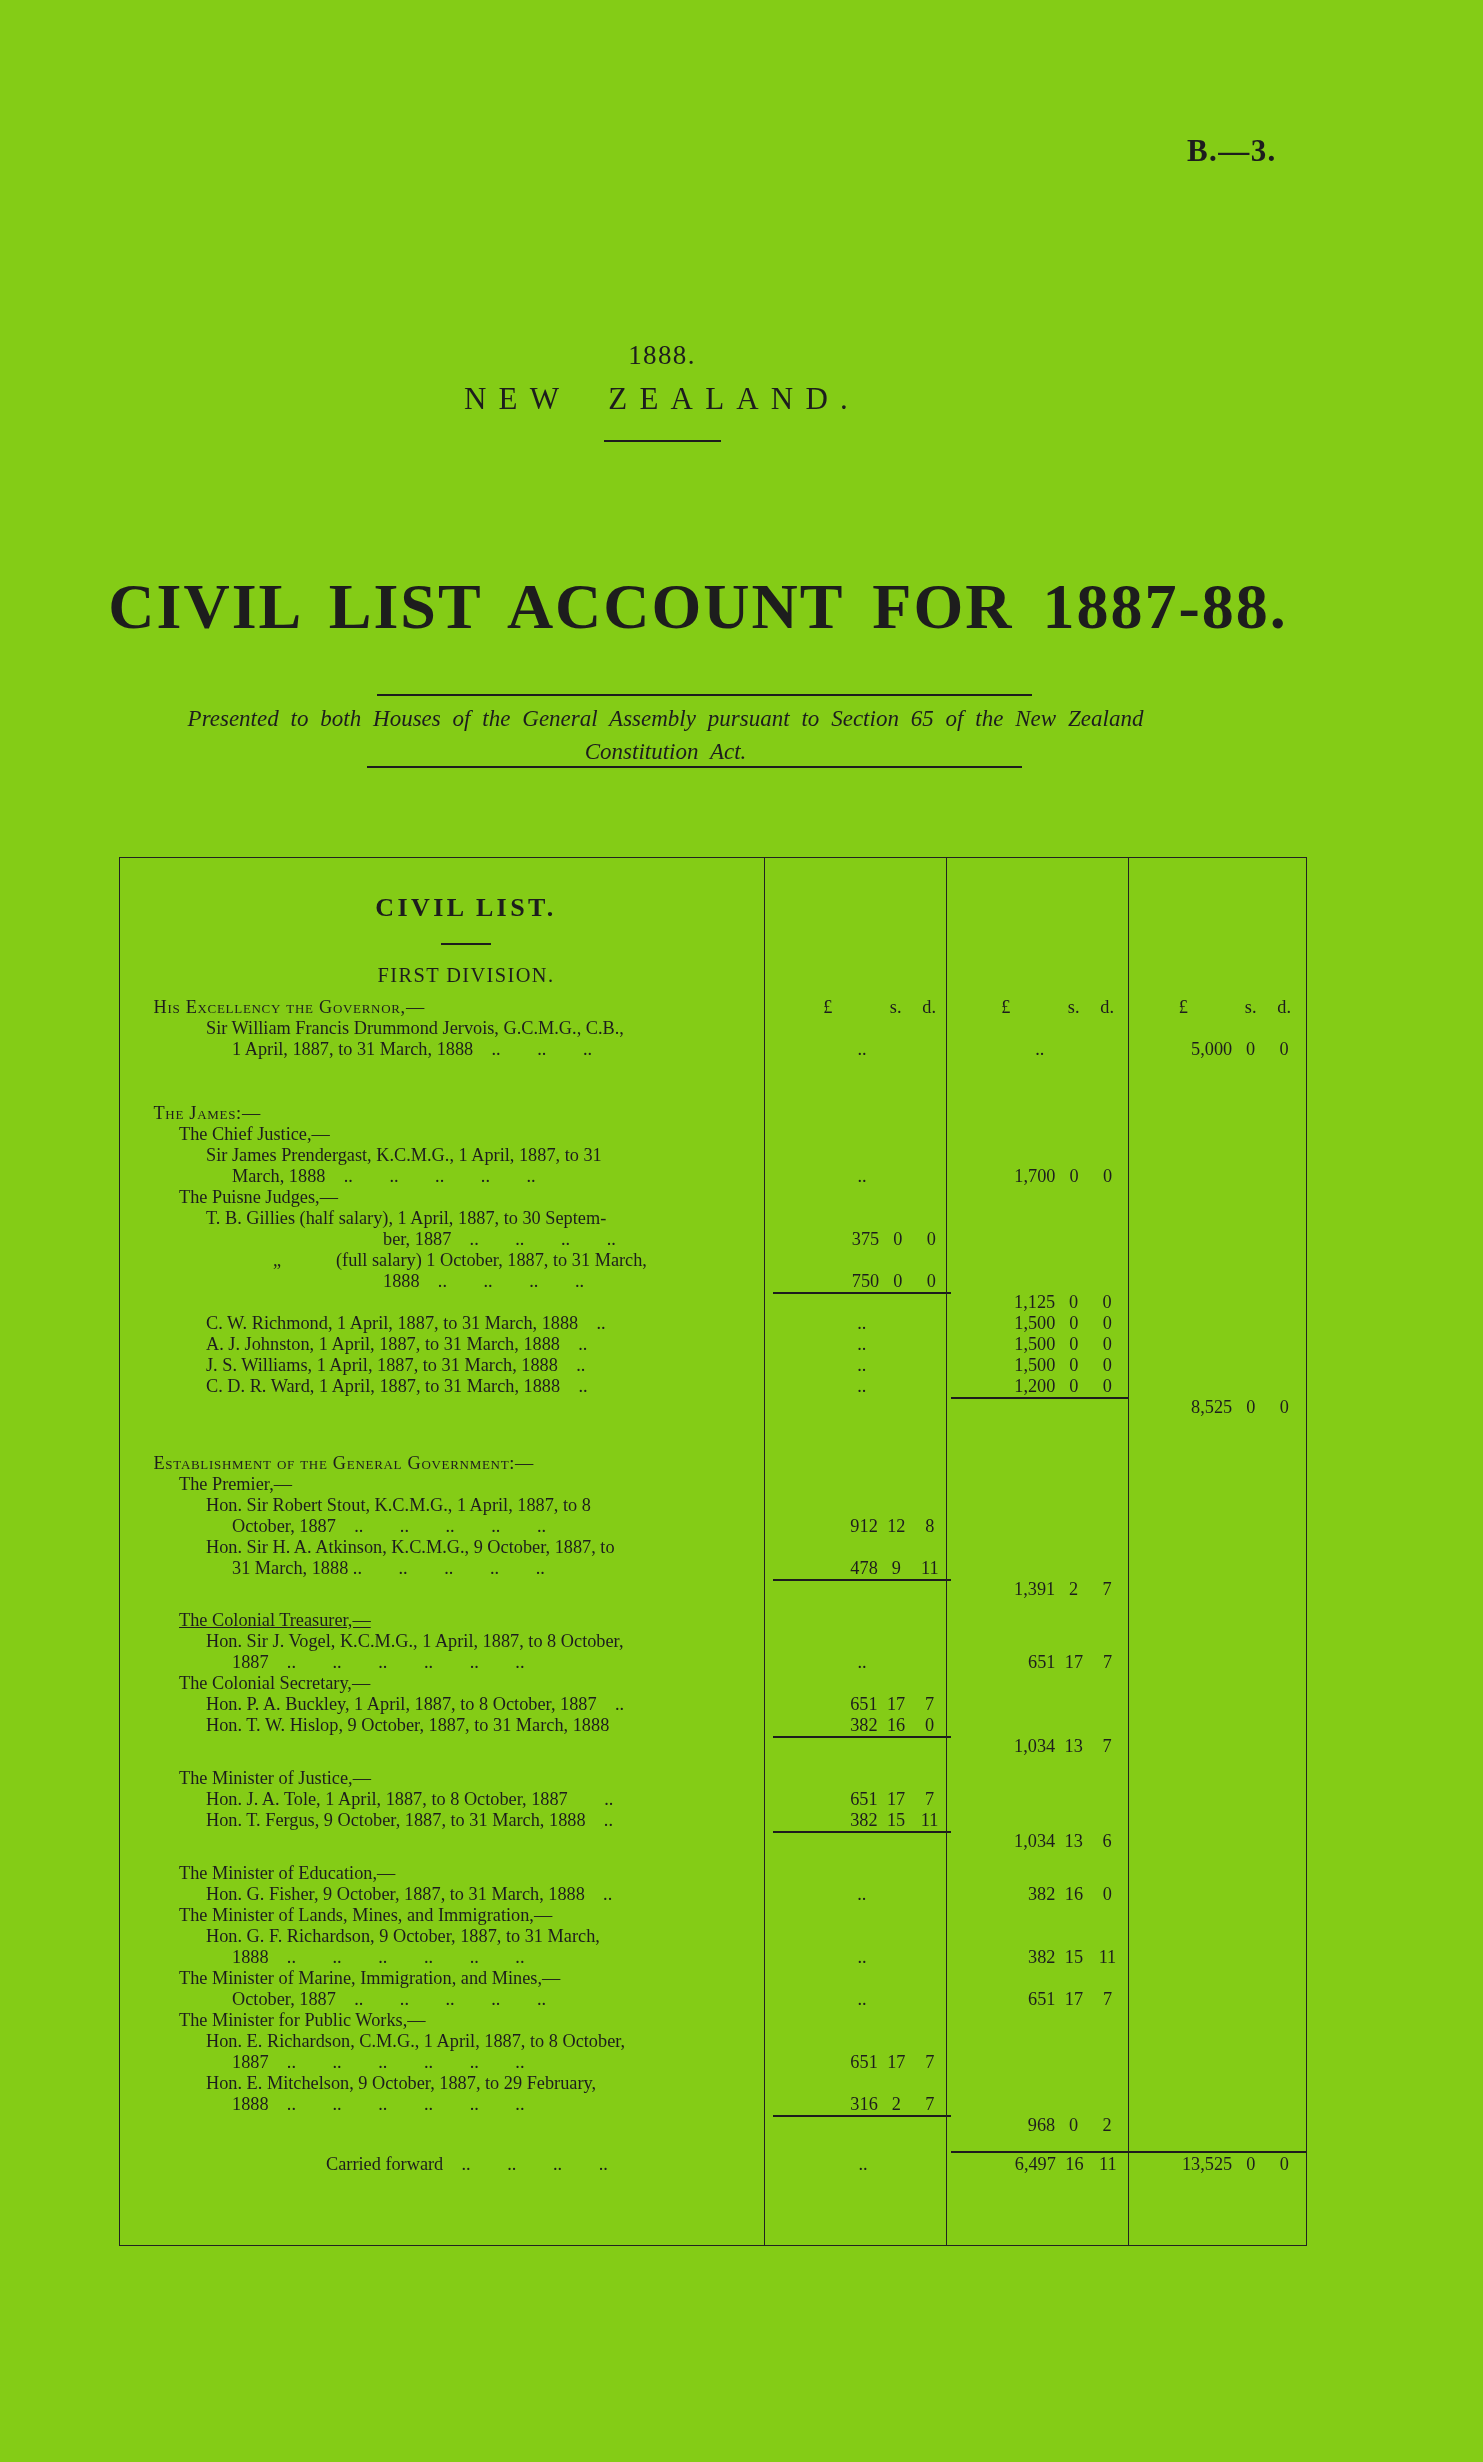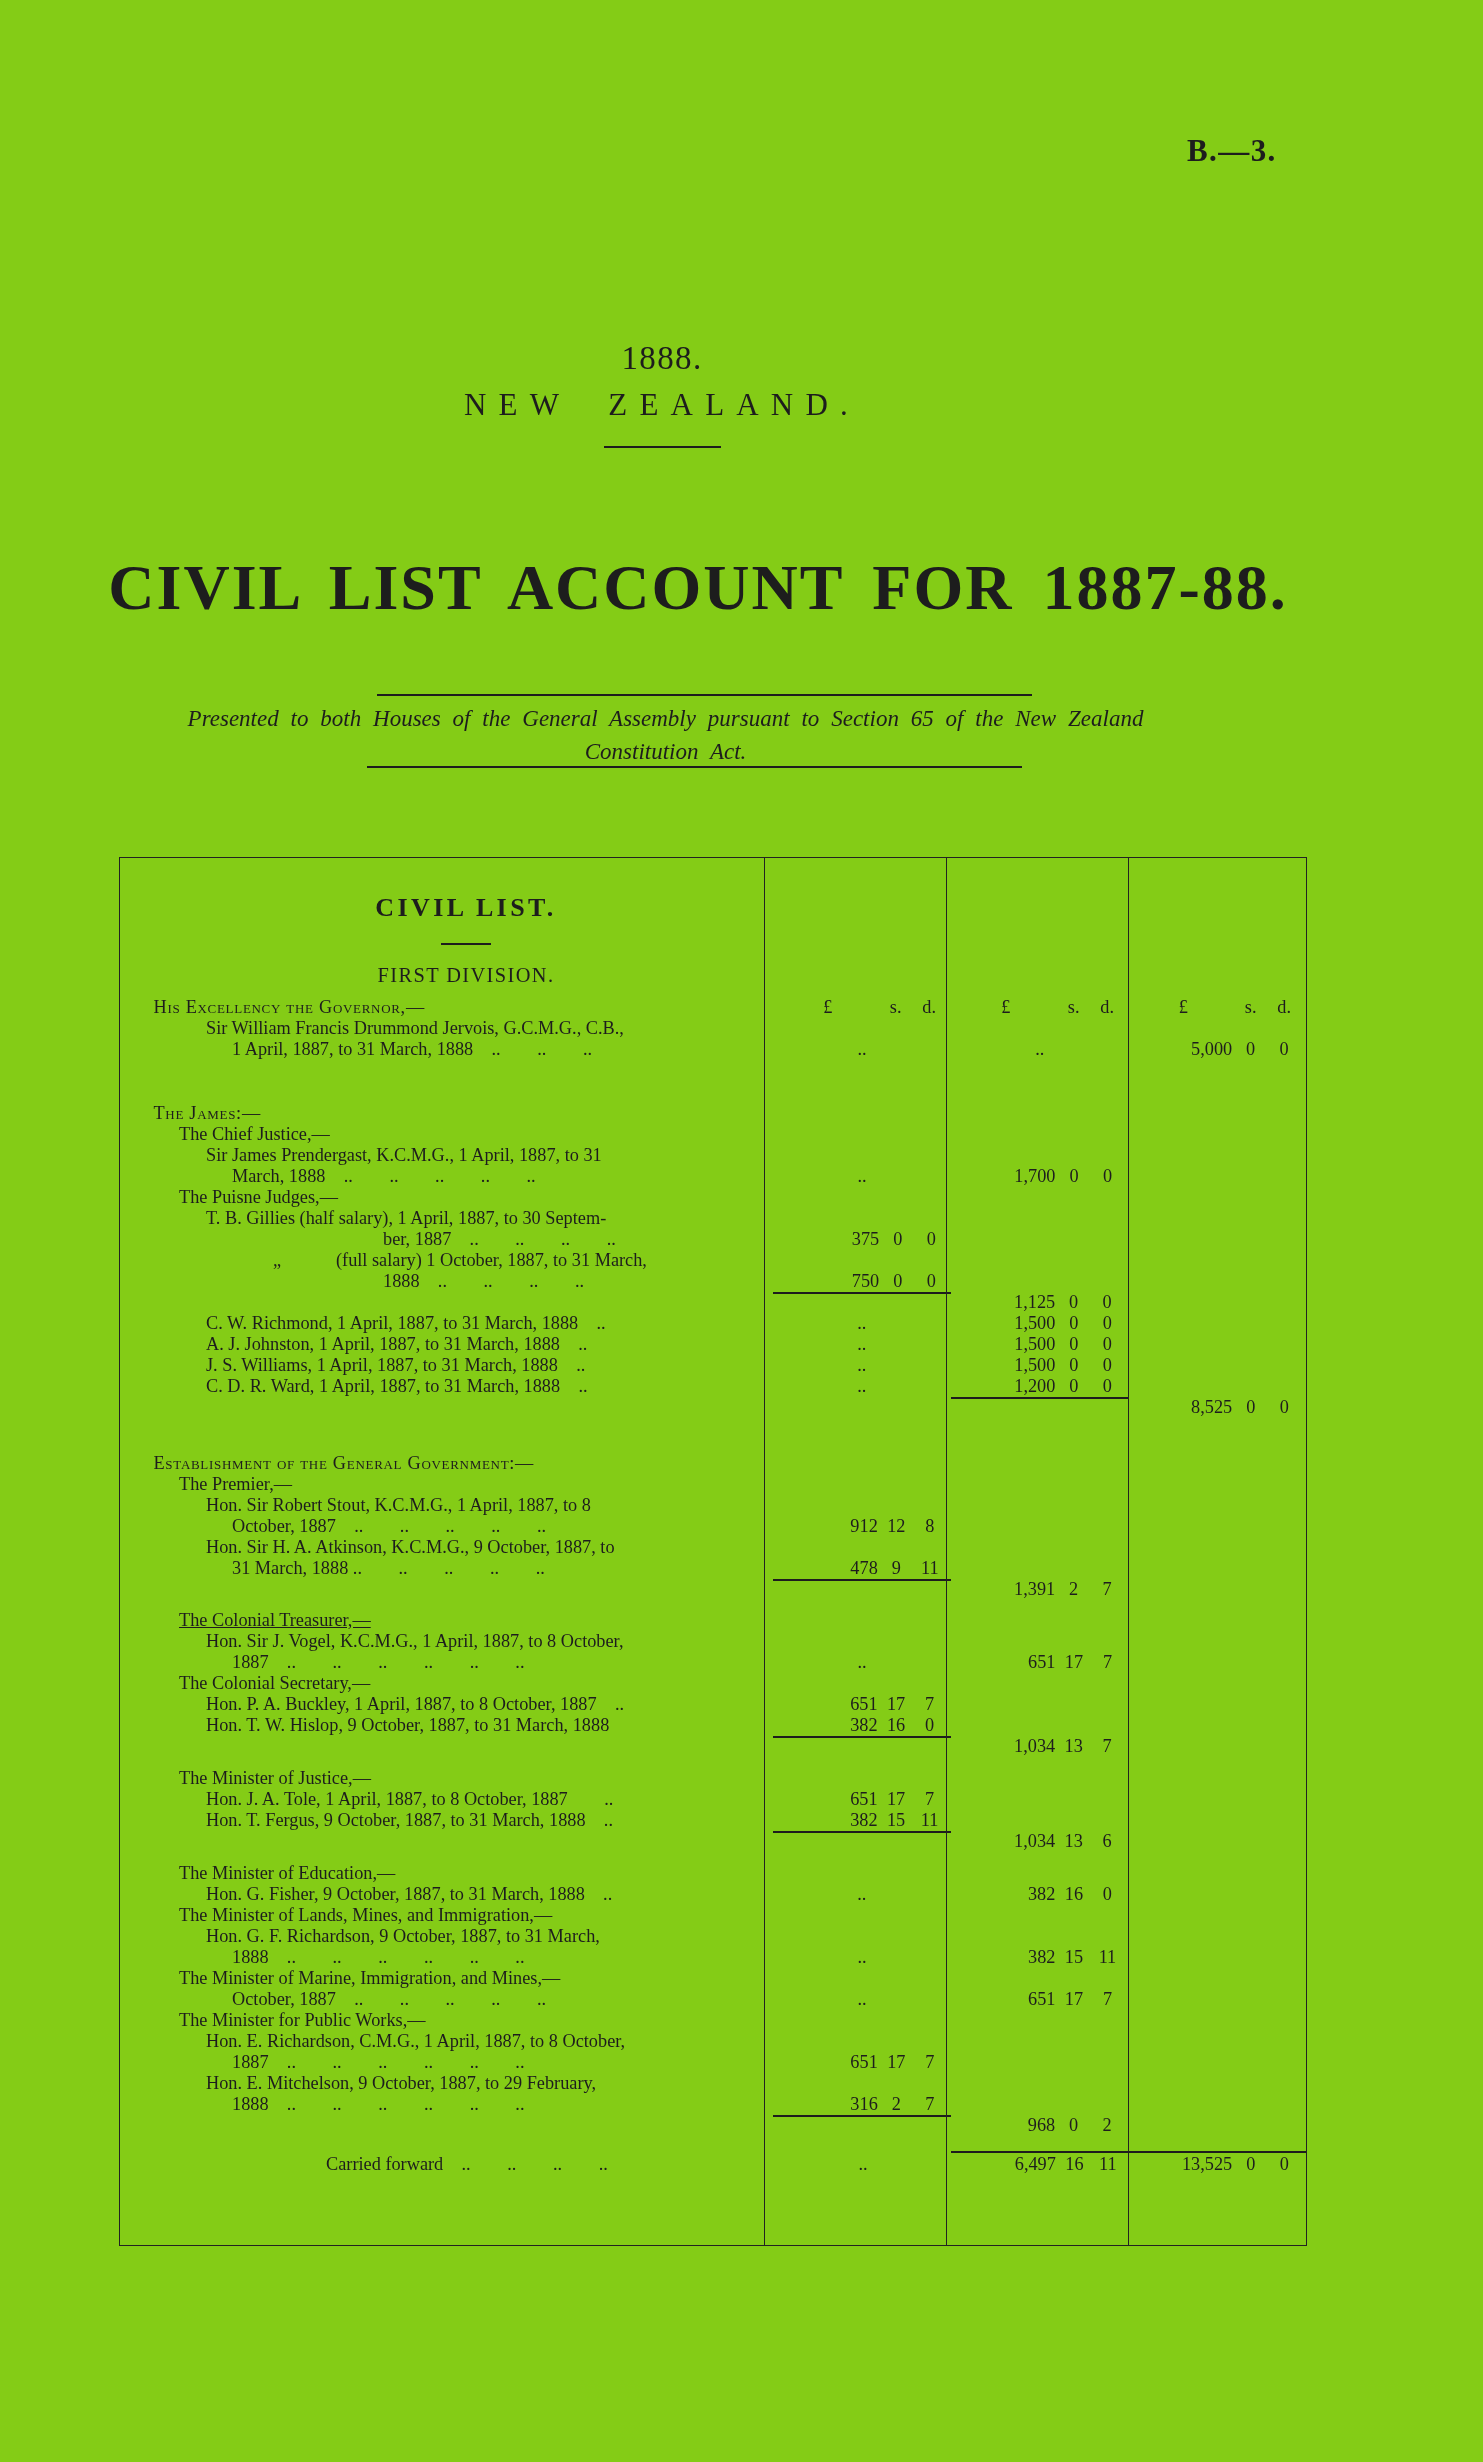--- a/index.html
+++ b/index.html
@@ -2,25 +2,25 @@
 <html style="font-size:11px"><head>
 <meta charset="utf-8">
 <style>
   html,body{margin:0;padding:0;background:#ffffff;}
   .page{position:relative;width:1484px;height:2462px;background:#84cc16;color:#1d1d1d;
         font-family:"Liberation Serif","DejaVu Serif",serif;overflow:hidden;}
 
   .doc-ref{position:absolute;top:133px;left:1187px;font-size:31px;font-weight:bold;letter-spacing:1.4px;}
 
   .head-block{position:absolute;top:340px;left:0;width:1324px;text-align:center;}
-  .head-year{font-size:33px;letter-spacing:1.4px;}
+  .head-year{font-size:27px;letter-spacing:1.4px;}
   .head-country{font-size:31px;letter-spacing:12.2px;word-spacing:17.7px;margin-top:9.5px;}
   .head-rule{width:117px;border-top:2.7px solid #1d1d1d;margin:23px auto 0 auto;}
 
-  .main-title{position:absolute;top:551px;left:0;width:1396px;text-align:center;
+  .main-title{position:absolute;top:570px;left:0;width:1396px;text-align:center;
               font-size:64px;font-weight:bold;letter-spacing:2px;word-spacing:11px;}
 
   .sub-rule-top{position:absolute;top:694px;left:377px;width:655px;border-top:2px solid #1d1d1d;}
   .subtitle{position:absolute;top:702px;left:0;width:1331px;text-align:center;
             font-style:italic;font-size:23px;line-height:33px;word-spacing:6.1px;}
   .sub-rule-bottom{position:absolute;top:766px;left:367px;width:655px;border-top:2px solid #1d1d1d;}
 
   .acct{position:absolute;left:119px;top:857px;width:1188px;height:1389px;
         border:1.4px solid #222;box-sizing:border-box;padding-left:24px;}
   .vline{position:absolute;top:0;bottom:0;width:1.4px;background:#222;}

